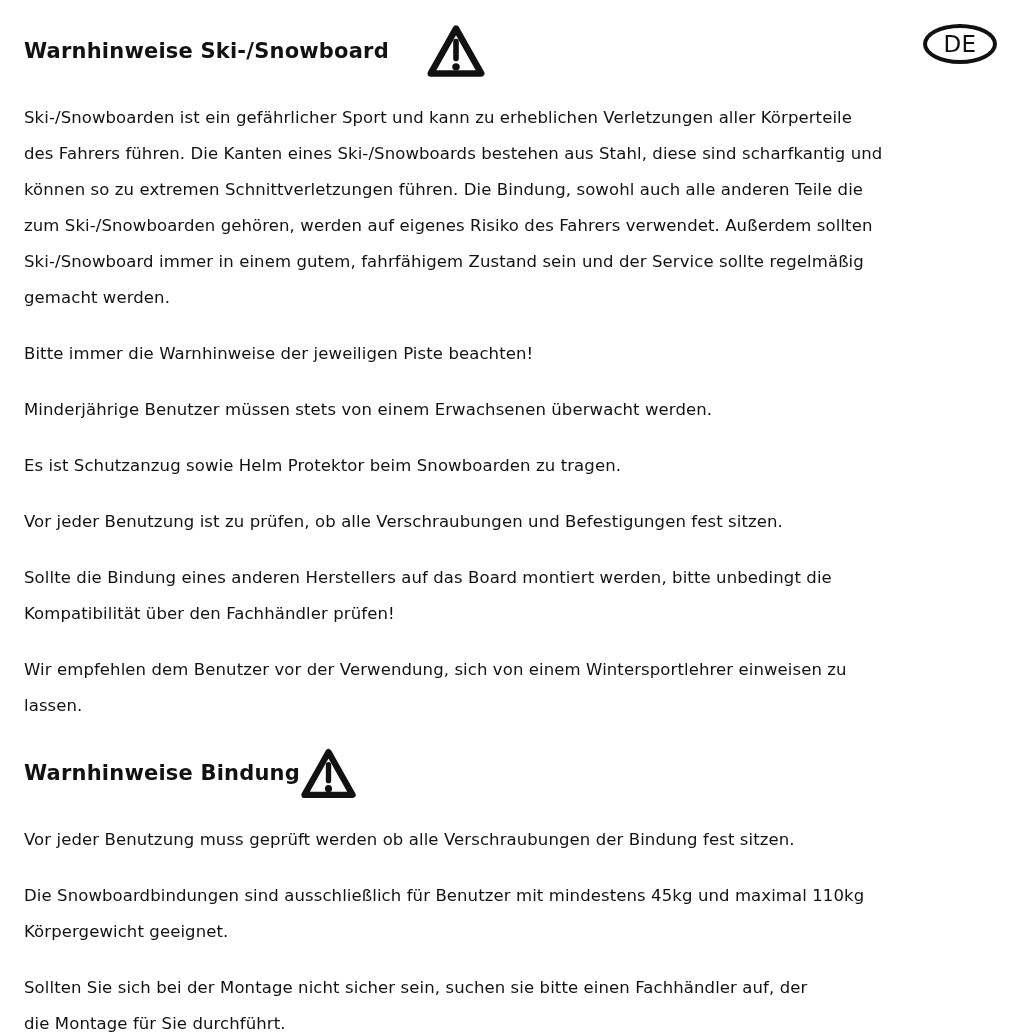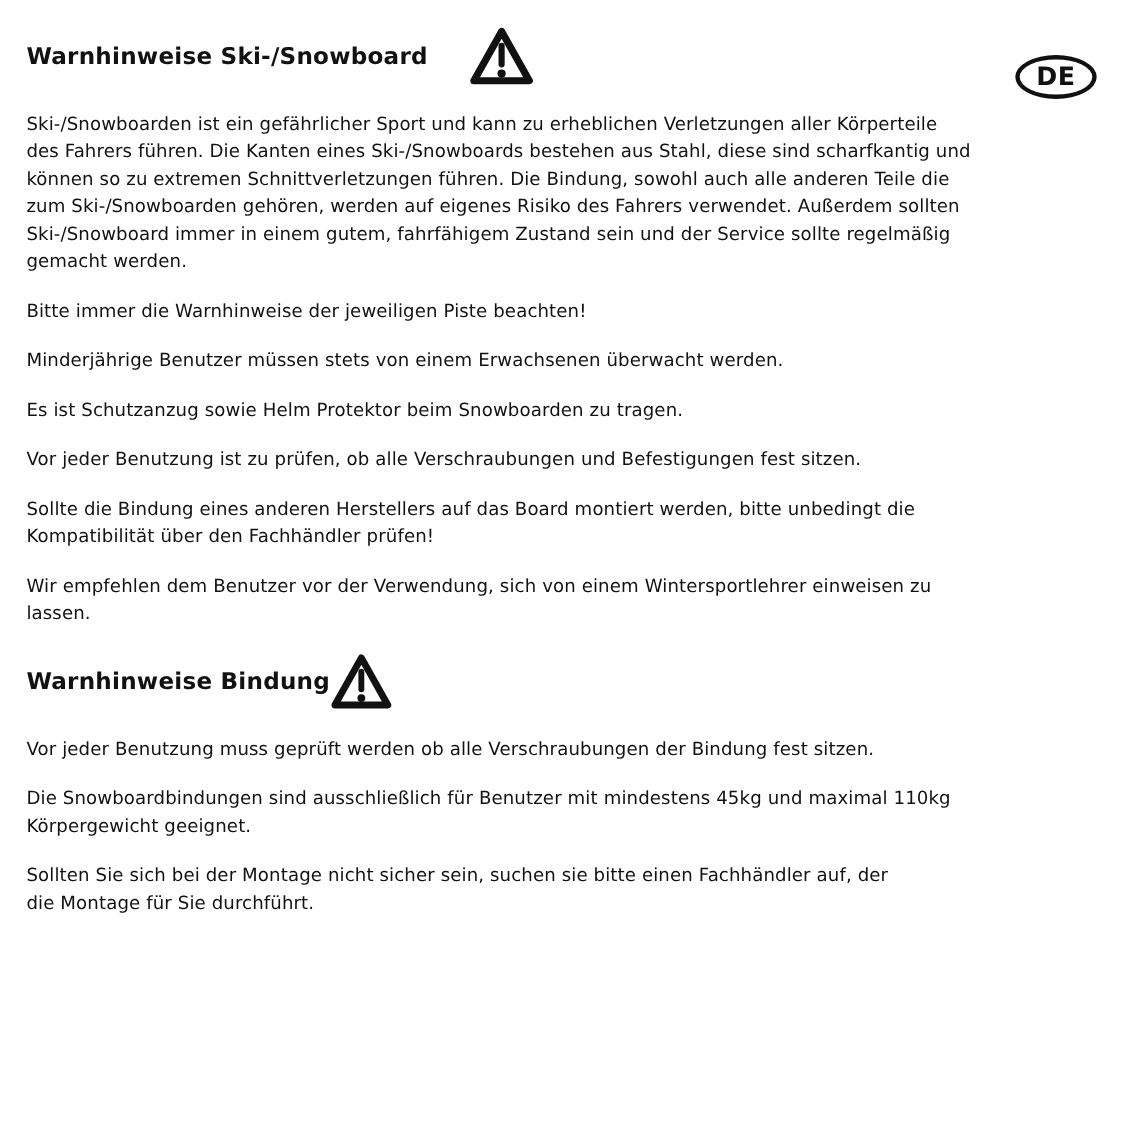--- a/index.html
+++ b/index.html
@@ -39,38 +39,38 @@
     margin-top: 12px;
     gap: 0;
   }
   .warn-icon {
     display: inline-flex;
     flex: 0 0 auto;
   }
   .warn-icon svg { display: block; }
   p.body-par {
     font-size: 16.5px;
-    line-height: 25px;
+    line-height: 36px;
     letter-spacing: 0.1px;
     margin: 20px 0;
     white-space: pre-line;
   }
   .lang-badge {
     position: absolute;
-    top: 50px;
+    top: 24px;
     right: 30px;
     box-sizing: border-box;
     width: 74px;
     height: 40px;
     border: 4px solid #111111;
     border-radius: 50%;
     display: flex;
     align-items: center;
     justify-content: center;
-    font-weight: bold;
+    font-weight: normal;
     font-size: 23px;
     letter-spacing: 0.5px;
     color: #111111;
     background: #ffffff;
   }
 </style>
 </head>
 <body>
 
 <div class="page">

